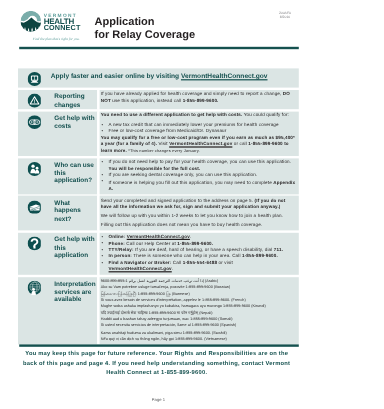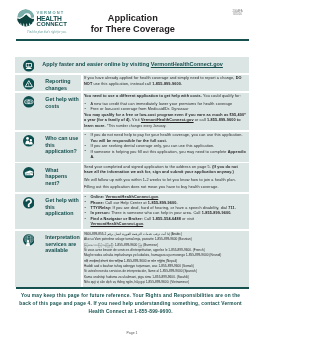--- a/index.html
+++ b/index.html
@@ -11,21 +11,21 @@
   
   .header{position:absolute;left:0;top:0;width:264px;height:44px;}
   .logo{position:absolute;left:17px;top:7px;width:60px;height:26px;}
   .logo-mark{position:absolute;left:-0.5px;top:2.2px;width:17.4px;height:17.4px;}
   .logo-words{position:absolute;left:19.4px;top:4.0px;width:44px;}
   .lw1{font-size:4.0px;letter-spacing:1.12px;color:#5a9b98;font-weight:700;line-height:4.8px;}
   .lw2{font-size:6.7px;letter-spacing:-.22px;color:#15504f;font-weight:700;line-height:5.85px;}
   .lw3{font-size:6.05px;letter-spacing:.12px;color:#15504f;font-weight:700;line-height:5.85px;}
   .tagline{position:absolute;left:10.2px;top:22.6px;width:36.5px;text-align:center;white-space:nowrap;
            font-family:"Liberation Serif",serif;font-style:italic;font-size:2.95px;color:#5a9b98;}
-  .title{position:absolute;left:78.8px;top:13.3px;width:108px;text-align:center;
+  .title{position:absolute;left:78.8px;top:13.3px;width:108px;text-align:left;
          color:#231f20;font-weight:700;font-size:9.2px;line-height:10.5px;}
   .formcode{position:absolute;left:222px;top:9.6px;width:31px;text-align:center;
             font-size:2.85px;color:#808184;line-height:3.7px;}
   .hrule{position:absolute;left:15.7px;top:39.3px;width:233px;height:1.7px;background:#15514f;}
 
   
   .rows{position:absolute;left:15.4px;top:57px;width:233.6px;}
   .row{position:relative;display:flex;margin-bottom:1.5px;align-items:stretch;}
   .row .left{background:#dbe5e4;flex:0 0 65.7px;display:flex;}
   .row .gap{flex:0 0 1.6px;background:#fff;}
@@ -91,21 +91,21 @@
       </svg>
       <div class="logo-words">
         <div class="lw1">VERMONT</div>
         <div class="lw2">HEALTH</div>
         <div class="lw3">CONNECT</div>
       </div>
       <div class="tagline">Find the plan that's right for you.</div>
     </div>
     <div class="title">
         <div>Application</div>
-        <div>for There Coverage</div>
+        <div>for Relay Coverage</div>
       </div>
     <div class="formcode">
       <div>200AFA</div>
       <div>8/2016</div>
     </div>
     <div class="hrule"></div>
   </div>
 
   <div class="rows">
       <div class="row banner">

